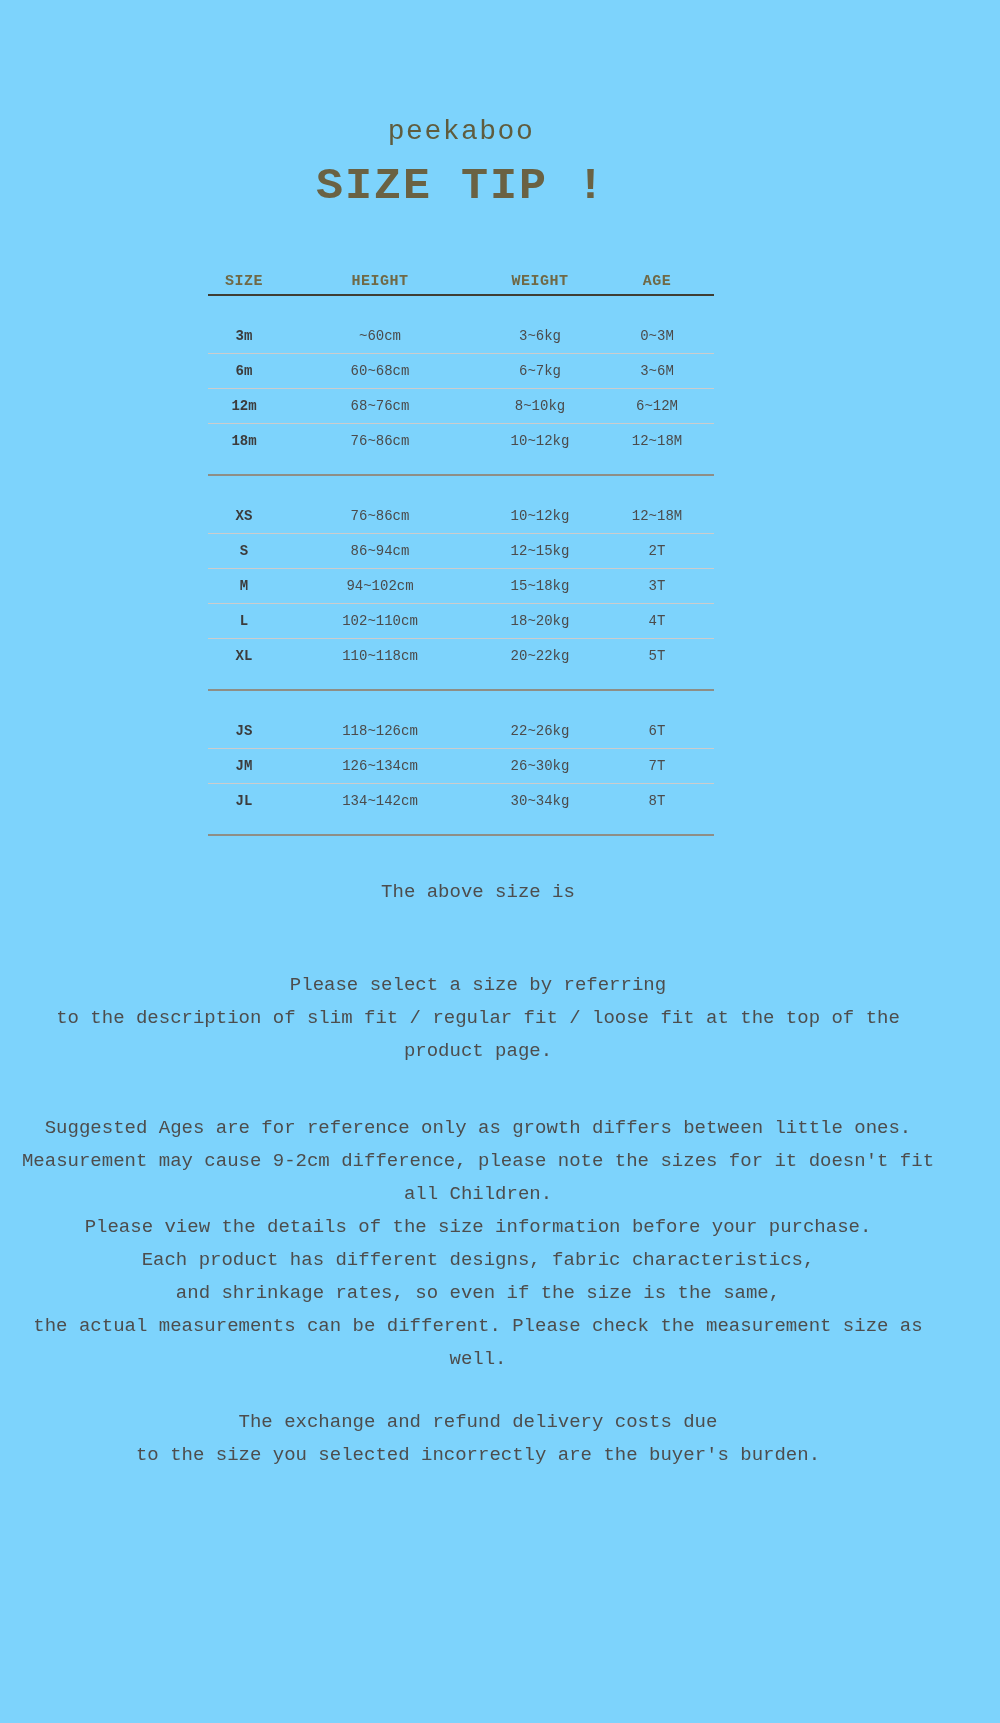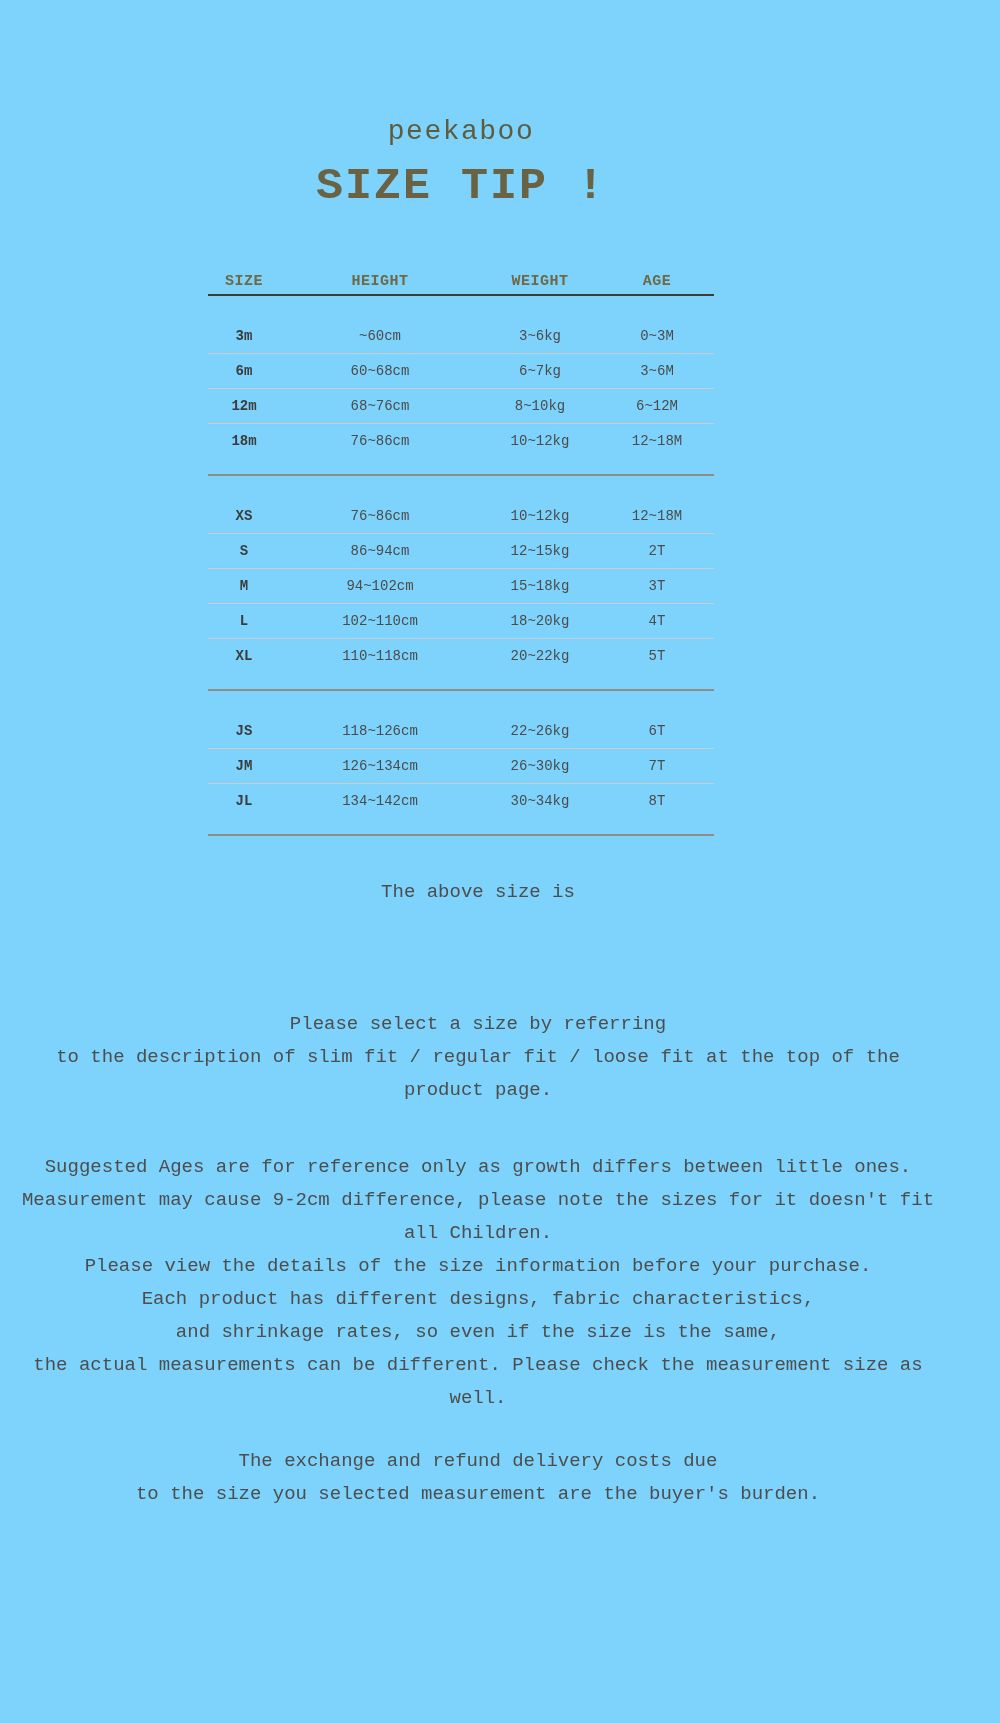--- a/index.html
+++ b/index.html
@@ -76,21 +76,21 @@
   
   .notes {
     width: 926px;
     margin-left: 15px;
     text-align: center;
     font-size: 19px;
     color: var(--note-text, #4d4d4d);
   }
   .note-line { line-height: 33px; }
   .note-1 { margin-top: 40px; }
-  .note-2 { margin-top: 99px; }
+  .note-2 { margin-top: 60px; }
   .note-3 { margin-top: 44px; }
   .note-4 { margin-top: 30px; }
 </style>
 </head>
 <body>
 
 <div class="page">
 
   <div class="header-block">
     <div class="logo">peekaboo</div>
@@ -197,17 +197,17 @@
       <div class="note note-3">
         <div class="note-line">Suggested Ages are for reference only as growth differs between little ones.</div>
         <div class="note-line">Measurement may cause 9-2cm difference, please note the sizes for it doesn't fit all Children.</div>
         <div class="note-line">Please view the details of the size information before your purchase.</div>
         <div class="note-line">Each product has different designs, fabric characteristics,</div>
         <div class="note-line">and shrinkage rates, so even if the size is the same,</div>
         <div class="note-line">the actual measurements can be different. Please check the measurement size as well.</div>
       </div>
       <div class="note note-4">
         <div class="note-line">The exchange and refund delivery costs due</div>
-        <div class="note-line">to the size you selected measurement are the buyer's burden.</div>
+        <div class="note-line">to the size you selected incorrectly are the buyer's burden.</div>
       </div>
     </div>
 
 </div>
 
 </body></html>

